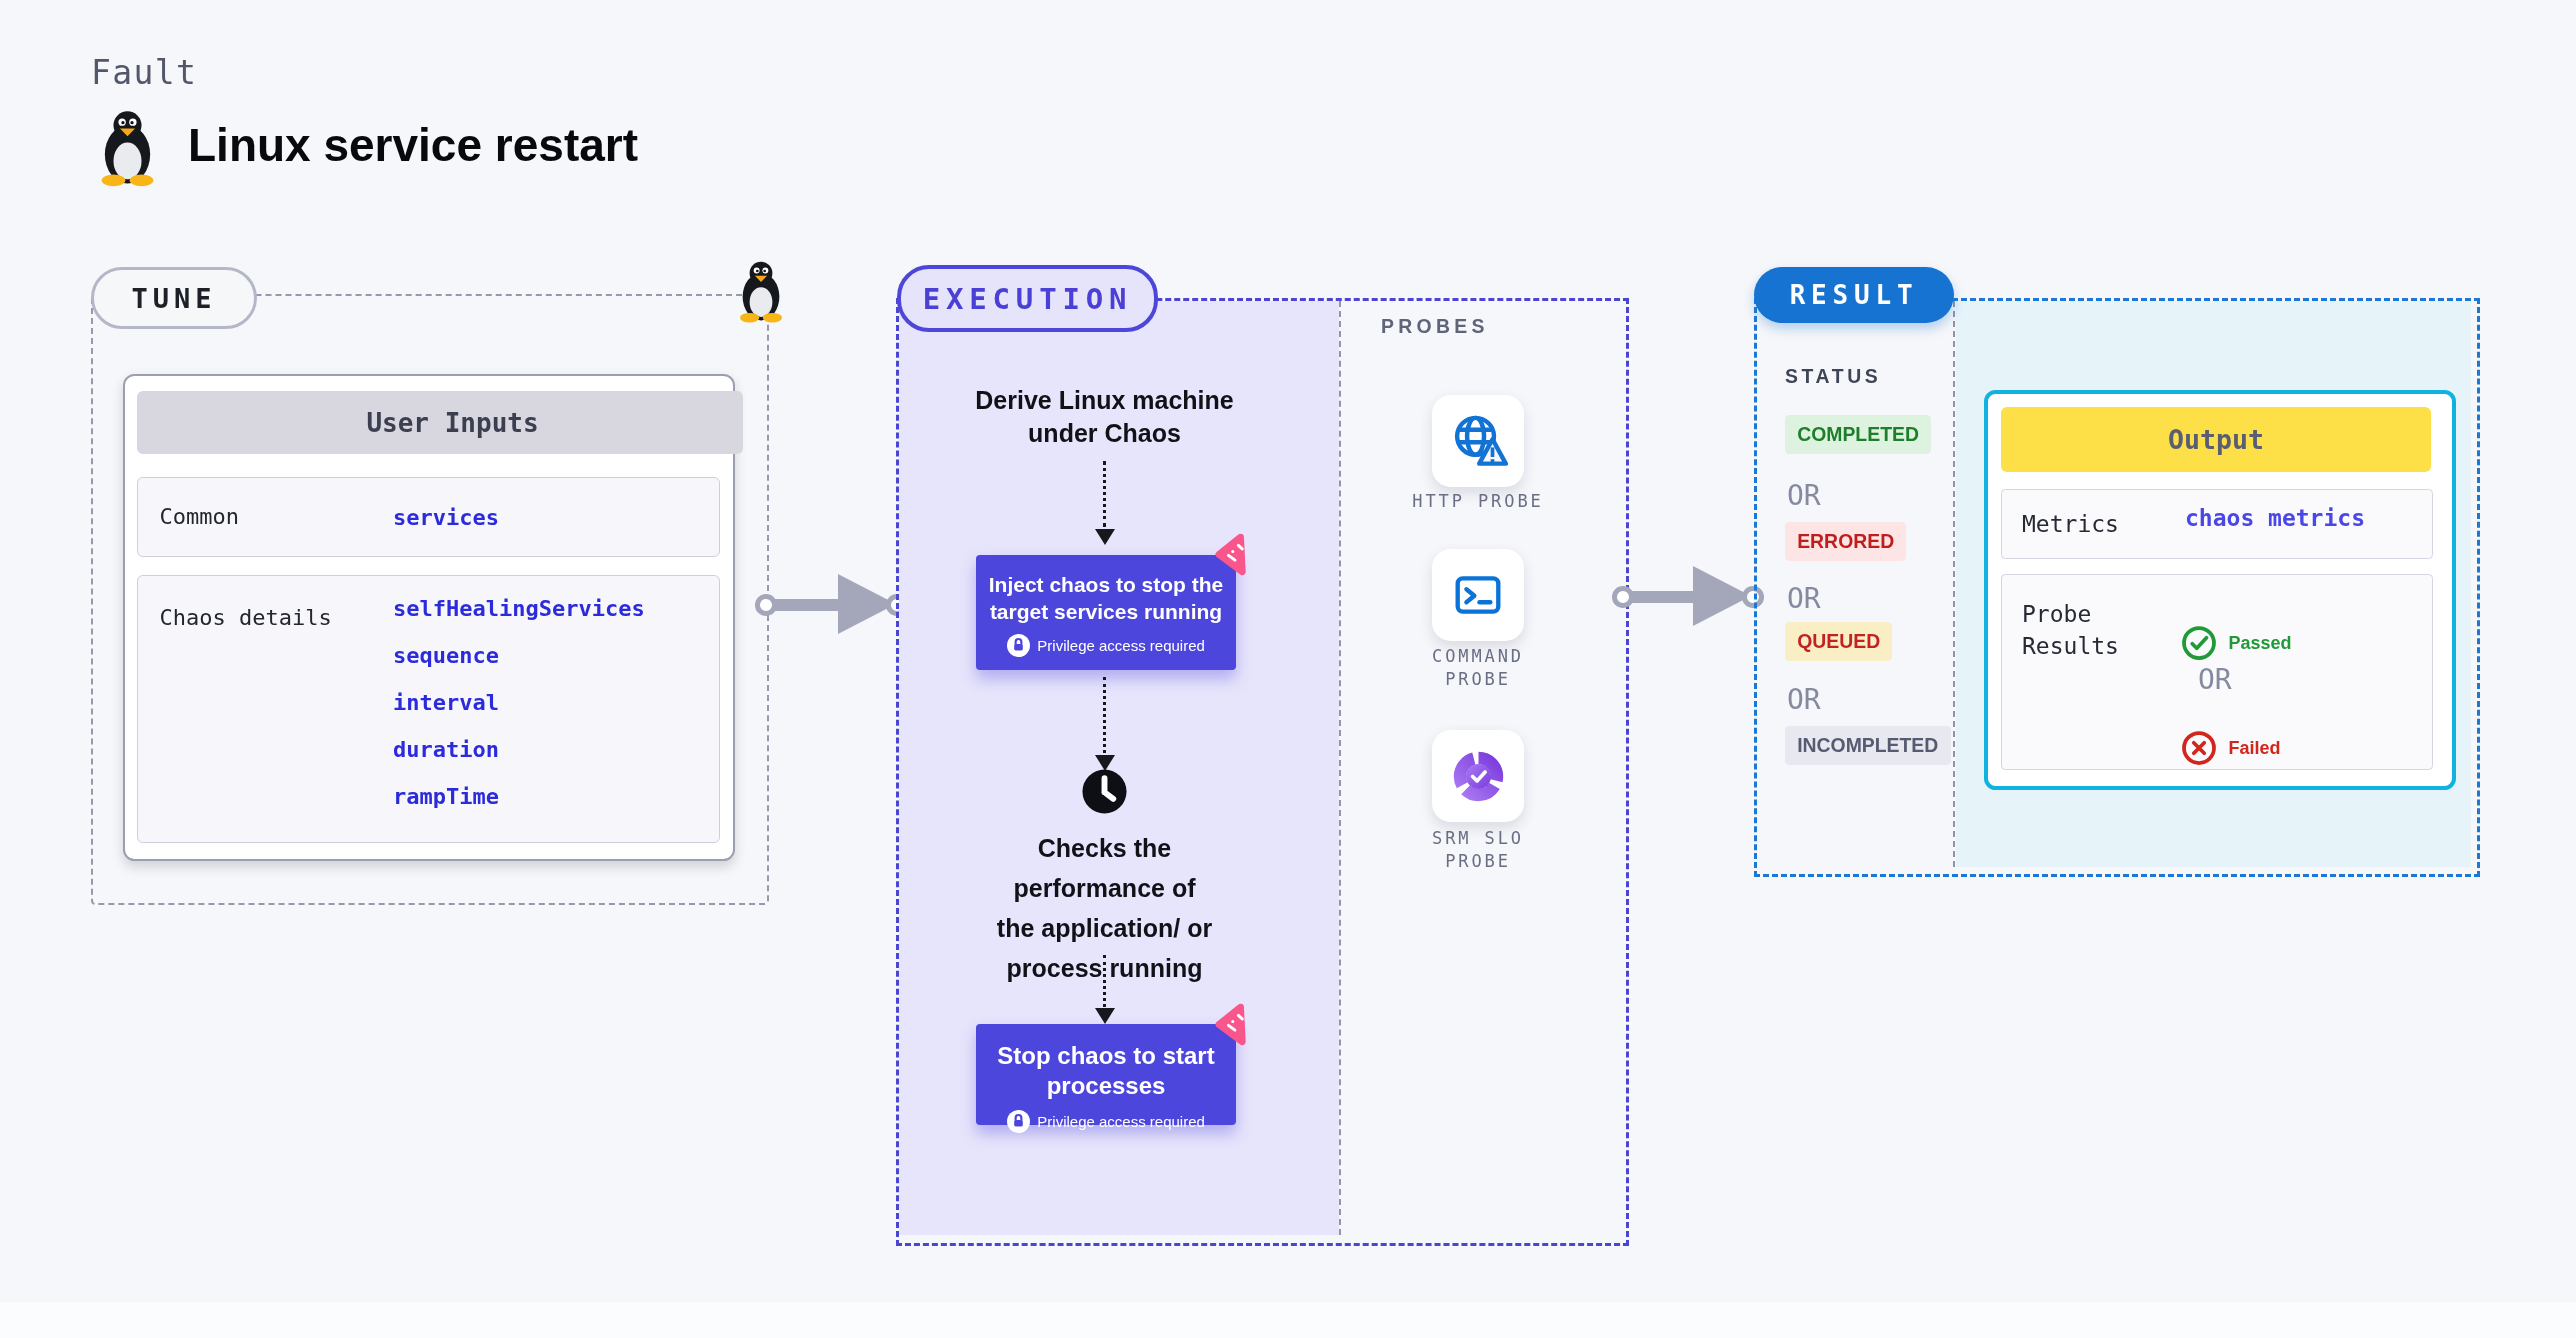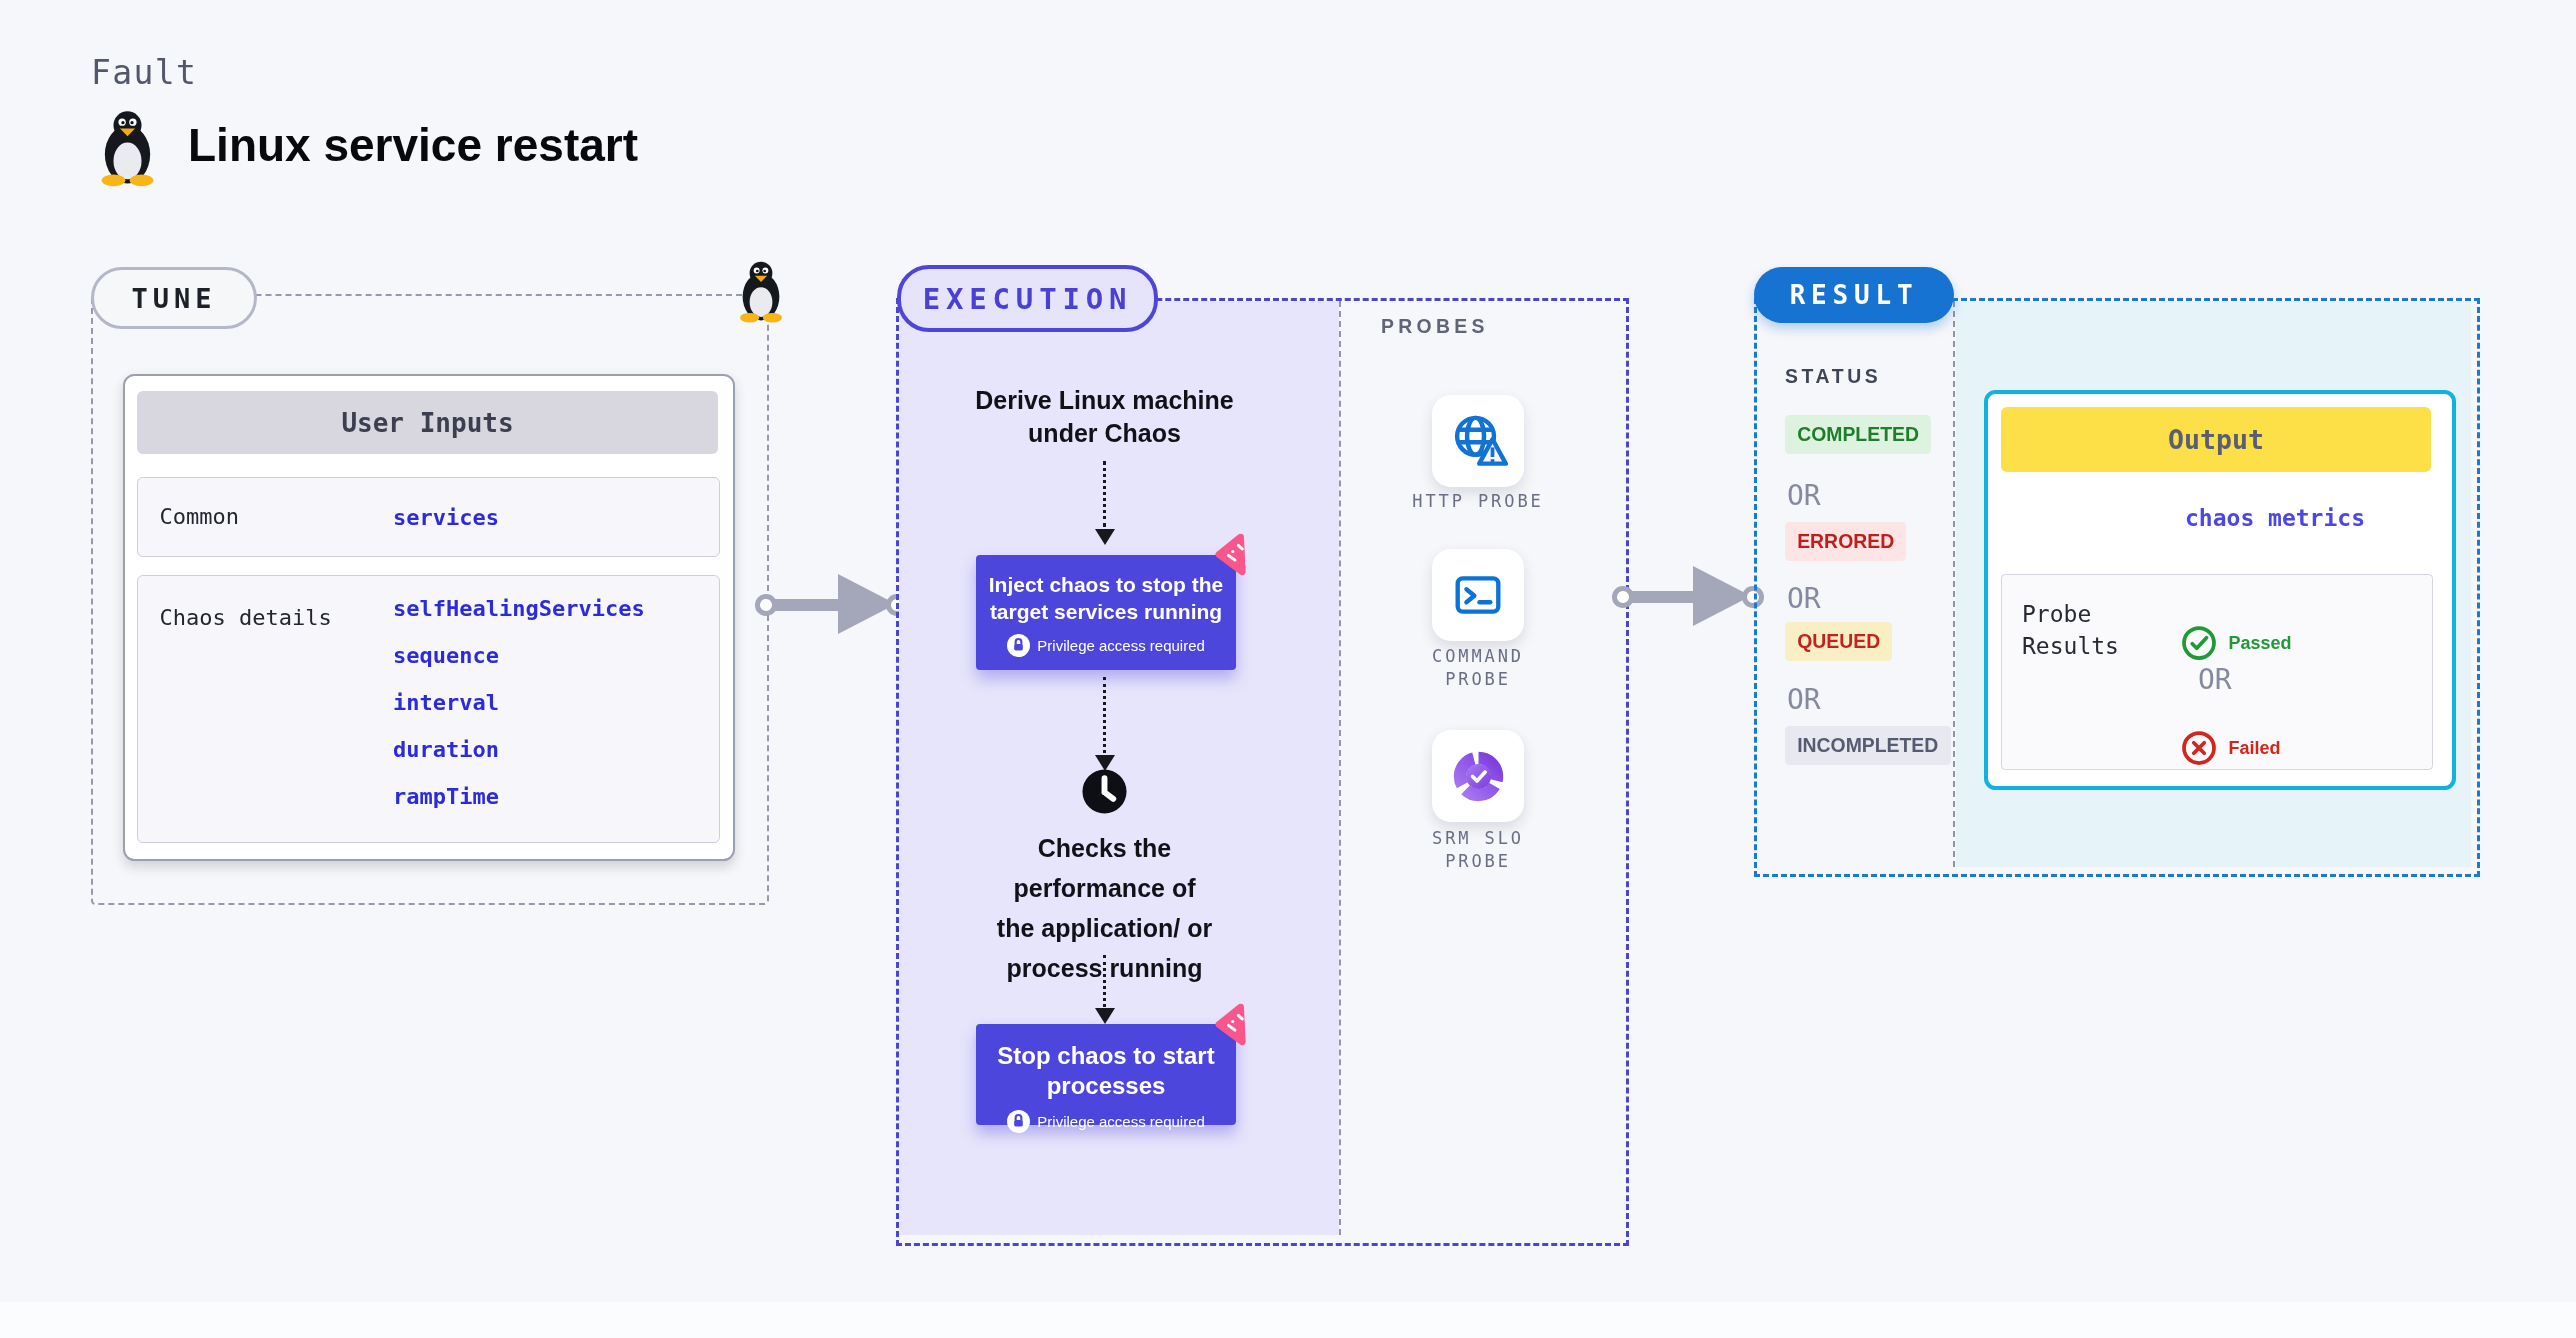--- a/index.html
+++ b/index.html
@@ -22,21 +22,21 @@
              border:4.3px solid #4d46d8;color:#4a40d6;font-size:29px;letter-spacing:5.8px;z-index:5;}
   .result-pill{left:1754px;top:267px;width:200px;height:56px;background:#1673d2;color:#fff;
              font-size:26px;letter-spacing:5.8px;box-shadow:0 5.8px 11.5px rgba(22,115,210,.3);z-index:5;}
 
   
   .tune-box{left:91px;top:294px;width:674px;height:607px;border:2.9px dashed #9599a9;border-radius:4.3px;}
   .tux-small{left:733px;top:259px;width:56px;height:65px;z-index:6;}
   .ui-card{left:123px;top:374px;width:608px;height:483px;background:#fff;border:2.2px solid #9aa0b0;
            border-radius:11.5px;box-shadow:0 5.8px 11.5px rgba(40,44,63,.18);}
   .ui-header{left:137px;top:391px;width:581px;height:63px;background:#d8d7e0;border-radius:5.8px;
-             display:flex;align-items:center;justify-content:center;font-size:26px;font-weight:bold;color:#3b3f50;}
+             display:flex;align-items:center;justify-content:center;font-size:26px;font-weight:bold;color:#3b3f50;padding-left:25px;}
   .ui-row{background:#f7f7fb;border:1.4px solid #ccced9;border-radius:5.8px;}
   .row-common{left:137px;top:477px;width:581px;height:78px;}
   .row-chaos{left:137px;top:575px;width:581px;height:266px;}
   .row-label{position:absolute;left:21.6px;font-size:22px;color:#22262f;font-family:"DejaVu Sans Mono",monospace;}
   .param{font-family:"DejaVu Sans Mono",monospace;font-weight:bold;font-size:22px;color:#2b2bdc;}
   .param-line{height:47px;line-height:47px;}
 
   
   .conn-circle{width:21.6px;height:21.6px;border:5px solid #a4a7ba;background:#fff;border-radius:50%;box-sizing:border-box;}
   .conn-line{height:11.5px;background:#a4a7ba;}
@@ -277,20 +277,23 @@
   <div class="abs or or-1">OR</div>
   <div class="abs badge badge-errored">ERRORED</div>
   <div class="abs or or-2">OR</div>
   <div class="abs badge badge-queued">QUEUED</div>
   <div class="abs or or-3">OR</div>
   <div class="abs badge badge-incompleted">INCOMPLETED</div>
 
   <div class="abs output-box"></div>
   <div class="abs output-header mono">Output</div>
 
+  <div class="abs out-row metrics-row">
+    <span class="out-label" style="top:18px;">Metrics</span>
+  </div>
   <span class="abs param metrics-value mono">chaos metrics</span>
 
   <div class="abs out-row results-row">
     <span class="out-label" style="top:23px;">Probe
 Results</span>
   </div>
 
   <div class="abs verdict passed-row">
     <svg width="36" height="36" viewBox="0 0 48 48">
       <circle cx="24" cy="24" r="20" fill="none" stroke="#1f9a36" stroke-width="5"></circle>

